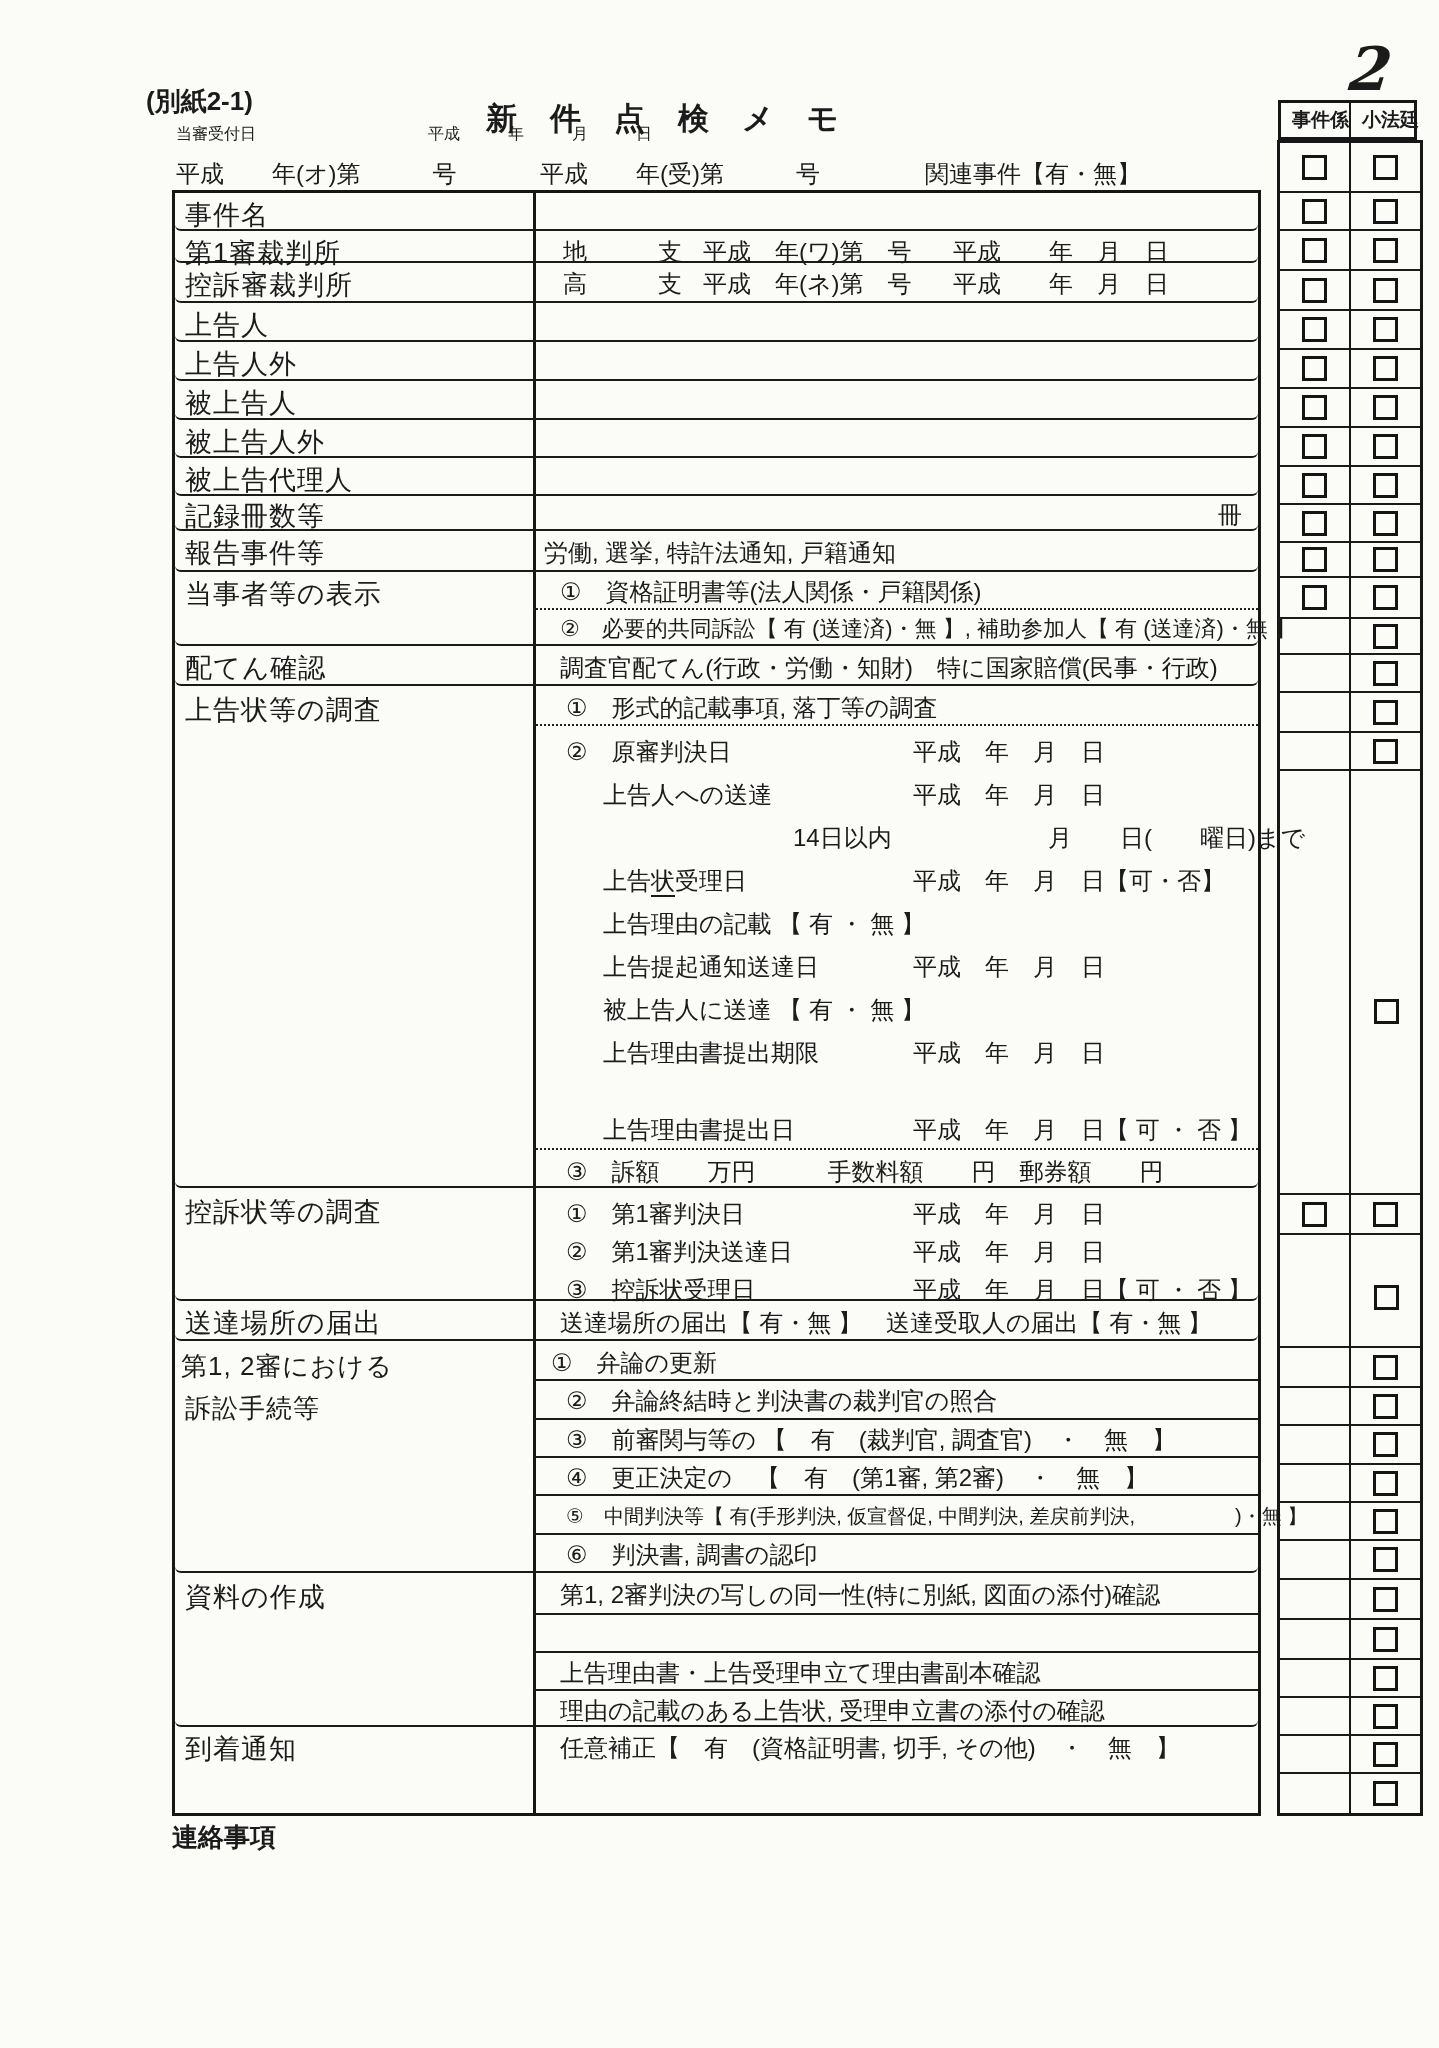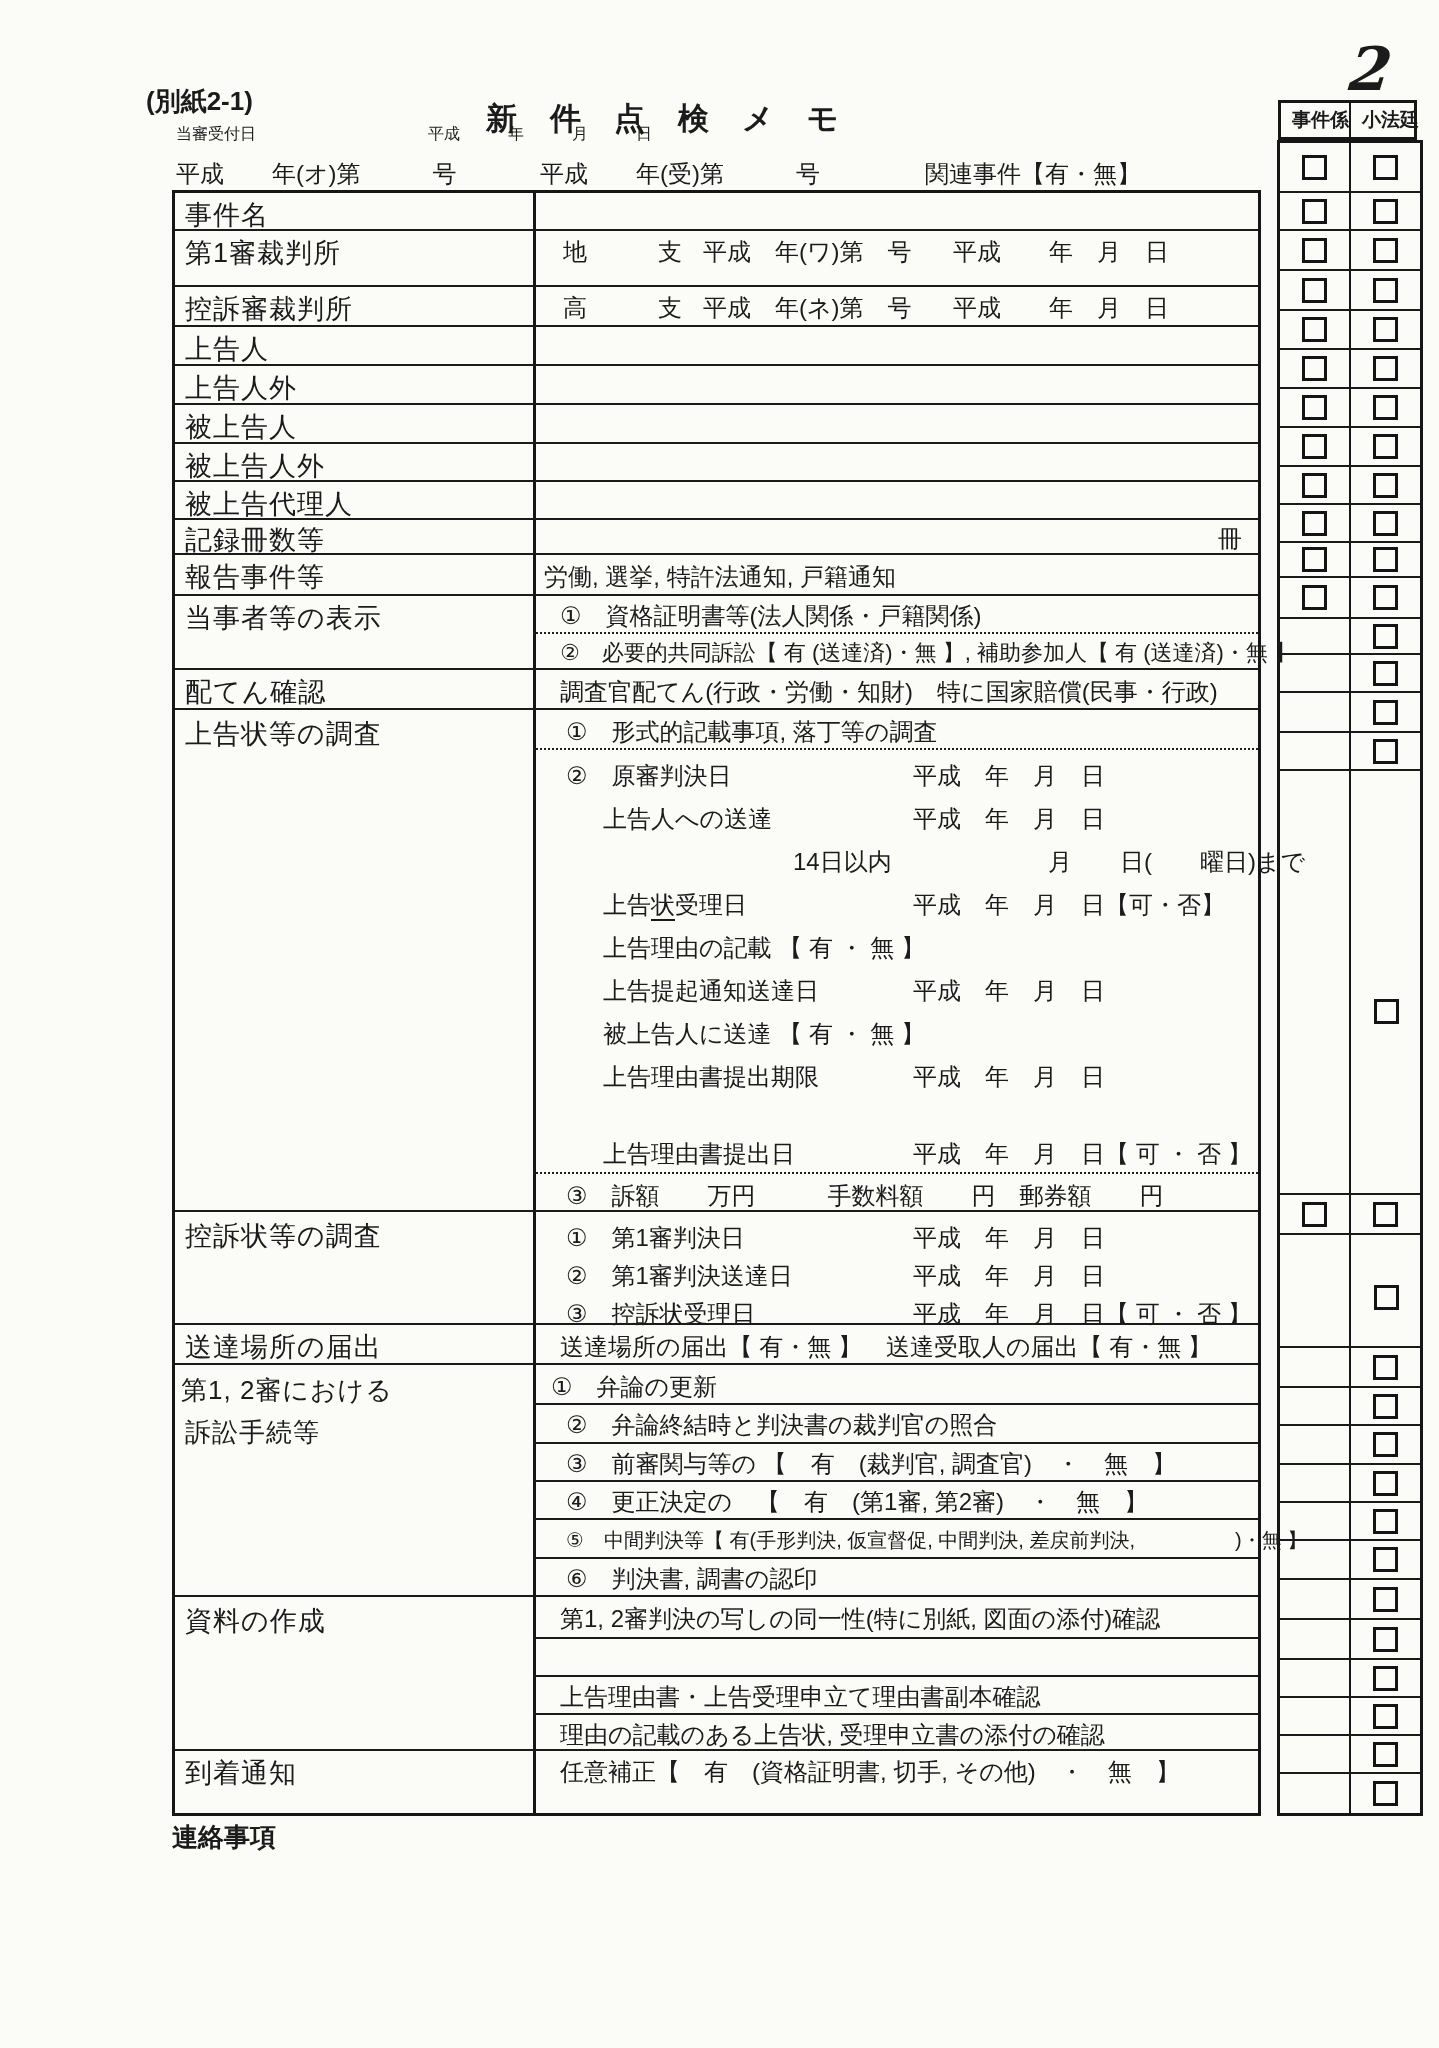--- a/index.html
+++ b/index.html
@@ -10,21 +10,21 @@
   .title{left:486px;top:98px;font-size:31px;font-weight:700;white-space:pre;letter-spacing:1px;}
   .pagenum{left:1350px;top:34px;font-size:60px;font-weight:700;font-style:italic;
            font-family:"DejaVu Serif","Liberation Serif",serif;transform:skewX(-6deg);}
   .hline{position:absolute;font-size:16px;font-weight:500;white-space:pre;}
   .footer{left:172px;top:1820px;font-size:26px;font-weight:600;white-space:pre;}
 
   
   .mtable{position:absolute;left:172px;top:190px;width:1083px;height:1620px;
           border:3px solid #161616;box-sizing:content-box;}
   .vdiv{position:absolute;left:358px;top:0;bottom:0;width:2.5px;background:#161616;}
-  .mrow{position:relative;border-bottom:2px solid #1a1a1a;box-sizing:border-box;width:100%;}
+  .mrow{position:relative;border-bottom:2px solid #1a1a1a;box-sizing:border-box;width:100%;border-radius:6px;}
   .mrow:last-child{border-bottom:none;}
   .lbl{position:absolute;left:10px;top:4px;font-size:27px;font-weight:500;white-space:pre;letter-spacing:1px;}
   .ct{position:absolute;font-size:24px;font-weight:500;white-space:pre;}
   .dt{position:absolute;left:738px;font-size:24px;font-weight:500;white-space:pre;}
   .gl-dot{position:absolute;left:358px;right:0;height:0;border-top:2.5px dotted #1f1f1f;}
   .gl-sol{position:absolute;left:358px;right:0;height:0;border-top:2px solid #1a1a1a;}
   .ul{border-bottom:2.5px solid #1a1a1a;padding-bottom:1px;}
   .sm{font-size:20px;}
 
   
@@ -279,21 +279,21 @@
       </div>
   </div>
 
   <div class="mtable">
     <div class="vdiv"></div>
 
     <div class="mrow" style="height:38px">
       <span class="lbl">事件名</span>
     </div>
 
-    <div class="mrow" style="height:56px">
+    <div class="mrow" style="height:32px">
       <span class="lbl">第1審裁判所</span>
       <span class="ct" style="left:388px;top:5px">地</span>
       <span class="ct" style="left:483px;top:5px">支</span>
       <span class="ct" style="left:528px;top:5px">平成　年(ワ)第　号</span>
       <span class="ct" style="left:778px;top:5px">平成　　年　月　日</span>
     </div>
 
     <div class="mrow" style="height:40px">
       <span class="lbl">控訴審裁判所</span>
       <span class="ct" style="left:388px;top:5px">高</span>

